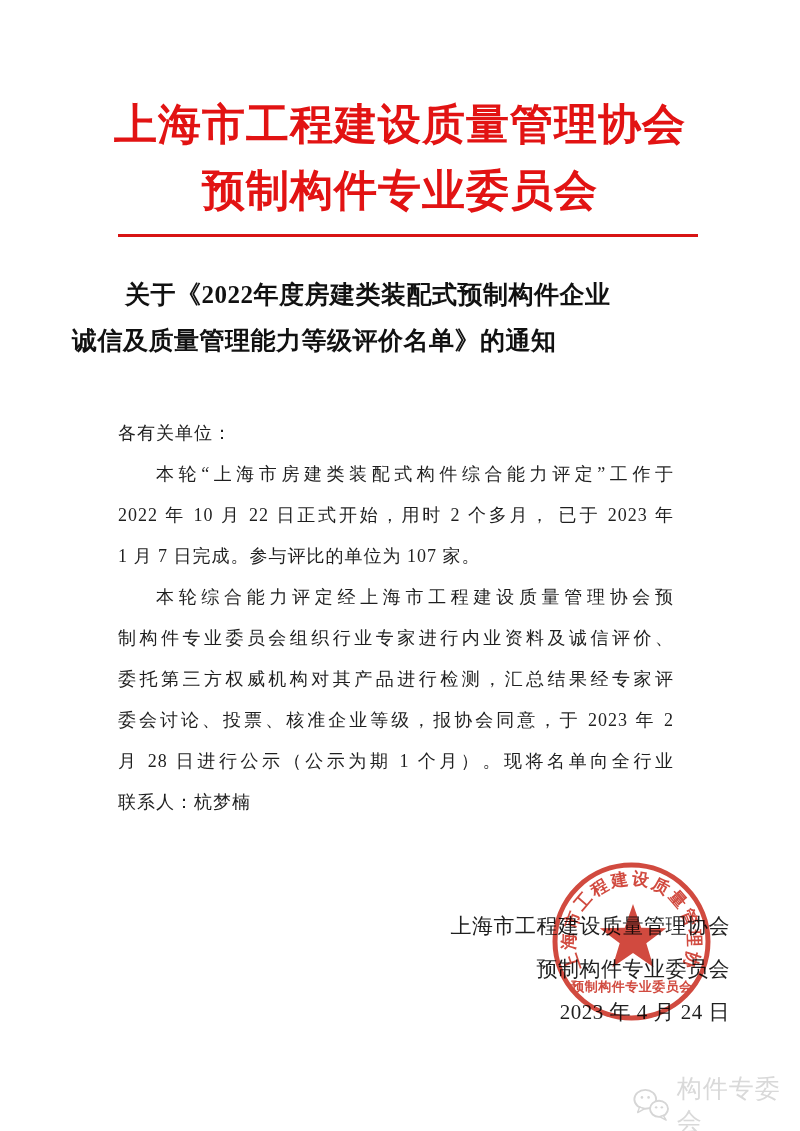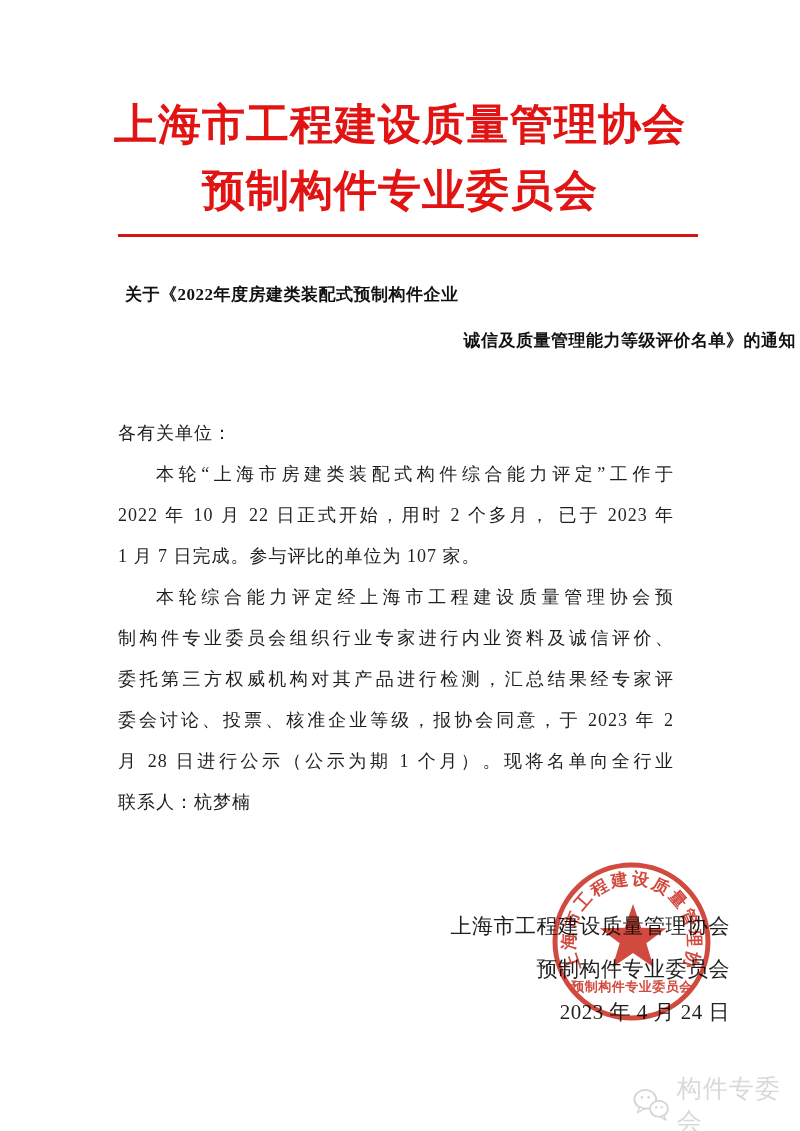--- a/index.html
+++ b/index.html
@@ -35,28 +35,28 @@
     height: 3px;
     background: #d81414;
   }
 
   
   .notice-title {
     position: absolute;
     top: 272px;
     left: 0;
     width: 796px;
-    font-size: 17px;
+    font-size: 25px;
     font-weight: bold;
     line-height: 46px;
     color: #111111;
     letter-spacing: 0.5px;
   }
   .notice-title .t1 { margin-left: 125px; }
-  .notice-title .t2 { margin-left: 72px; text-align: right; }
+  .notice-title .t2 { margin-left: 72px; }
 
   
   .body-text {
     position: absolute;
     top: 413px;
     left: 118px;
     width: 556px;
     font-size: 18px;
     line-height: 41px;
     letter-spacing: 1px;

